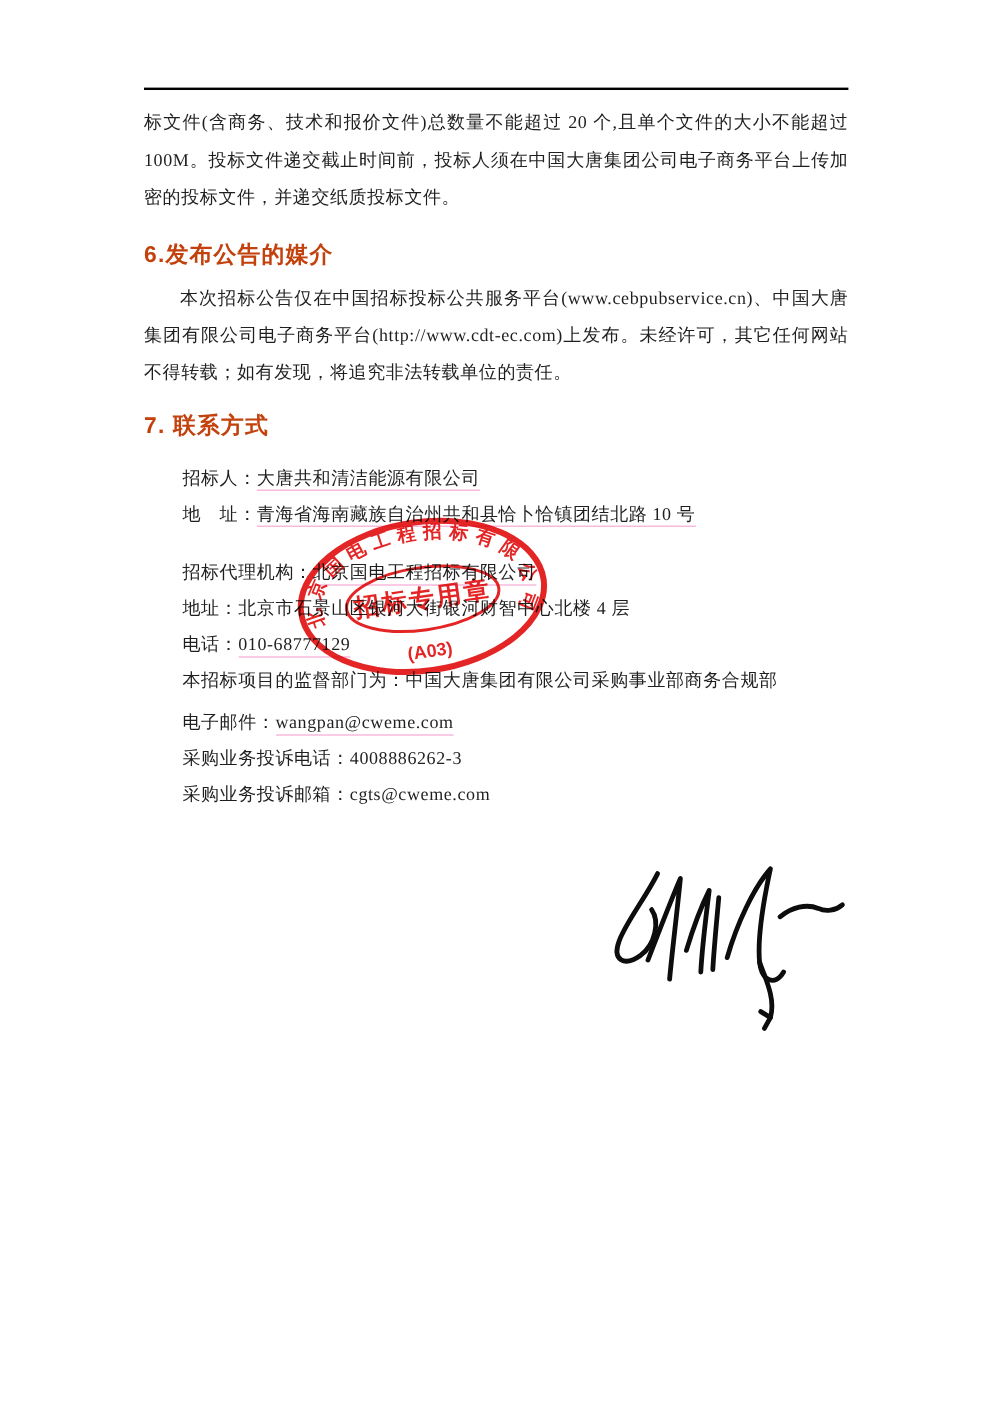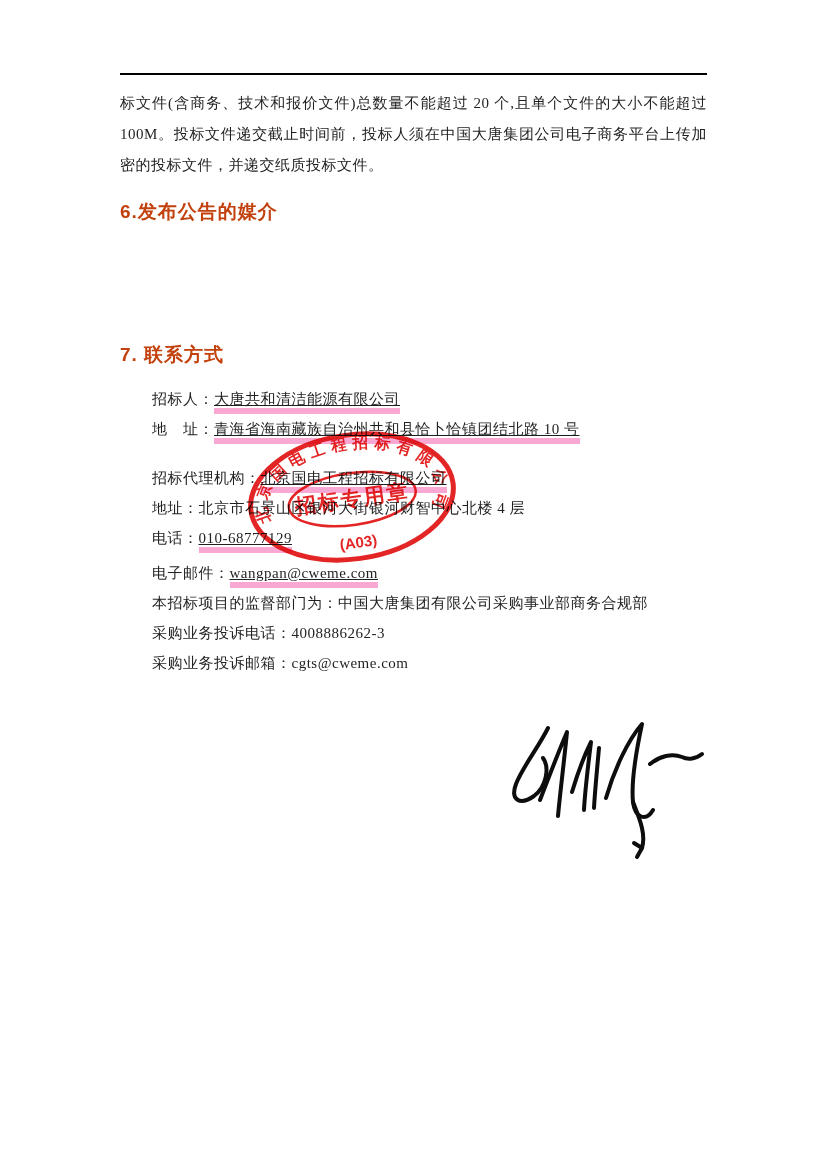--- a/index.html
+++ b/index.html
@@ -28,64 +28,65 @@
   }
   .h6{top:199px;}
   .h7{top:342px;}
   .contact{
     position:absolute;left:152px;top:384px;width:560px;
     font-size:15px;letter-spacing:0.5px;
   }
   .cline{height:30px;line-height:30px;white-space:nowrap;}
   .gap-lg{margin-top:19px;}
   .gap-sm{margin-top:5px;}
-  .val.u{border-bottom:6px solid #f9a8d4;padding-bottom:1px;text-decoration:underline;}
+  .val.u{border-bottom:1px solid #f9a8d4;padding-bottom:1px;}
   .stamp{
     position:absolute;left:242px;top:427px;width:220px;height:140px;
     mix-blend-mode:multiply;opacity:0.93;
   }
   .signature{
     position:absolute;left:486px;top:700px;width:230px;height:165px;
   }
 </style>
 </head>
 <body>
 
 <div class="page">
 
   <div class="top-rule"></div>
 
   <p class="body-para para1">标文件(含商务、技术和报价文件)总数量不能超过 20 个,且单个文件的大小不能超过 100M。投标文件递交截止时间前，投标人须在中国大唐集团公司电子商务平台上传加密的投标文件，并递交纸质投标文件。</p>
 
   <h2 class="heading h6">6.发布公告的媒介</h2>
 
+  <p class="body-para para2">本次招标公告仅在中国招标投标公共服务平台(www.cebpubservice.cn)、中国大唐集团有限公司电子商务平台(http://www.cdt-ec.com)上发布。未经许可，其它任何网站不得转载；如有发现，将追究非法转载单位的责任。</p>
 
   <h2 class="heading h7">7. 联系方式</h2>
 
   <div class="contact">
     <div class="cline">
       <span class="lbl">招标人：</span><span class="val u">大唐共和清洁能源有限公司</span>
     </div>
     <div class="cline">
       <span class="lbl">地　址：</span><span class="val u">青海省海南藏族自治州共和县恰卜恰镇团结北路 10 号</span>
     </div>
     <div class="cline gap-lg">
       <span class="lbl">招标代理机构：</span><span class="val u">北京国电工程招标有限公司</span>
     </div>
     <div class="cline">
       <span class="lbl">地址：</span><span class="val">北京市石景山区银河大街银河财智中心北楼 4 层</span>
     </div>
     <div class="cline">
       <span class="lbl">电话：</span><span class="val u">010-68777129</span>
     </div>
+    <div class="cline">
+      <span class="lbl">本招标项目的监督部门为：</span><span class="val">中国大唐集团有限公司采购事业部商务合规部</span>
+    </div>
     <div class="cline gap-sm">
       <span class="lbl">电子邮件：</span><span class="val u">wangpan@cweme.com</span>
-    </div>
-    <div class="cline">
-      <span class="lbl">本招标项目的监督部门为：</span><span class="val">中国大唐集团有限公司采购事业部商务合规部</span>
     </div>
     <div class="cline">
       <span class="lbl">采购业务投诉电话：</span><span class="val">4008886262-3</span>
     </div>
     <div class="cline">
       <span class="lbl">采购业务投诉邮箱：</span><span class="val">cgts@cweme.com</span>
     </div>
   </div>
 
   <div class="stamp">

